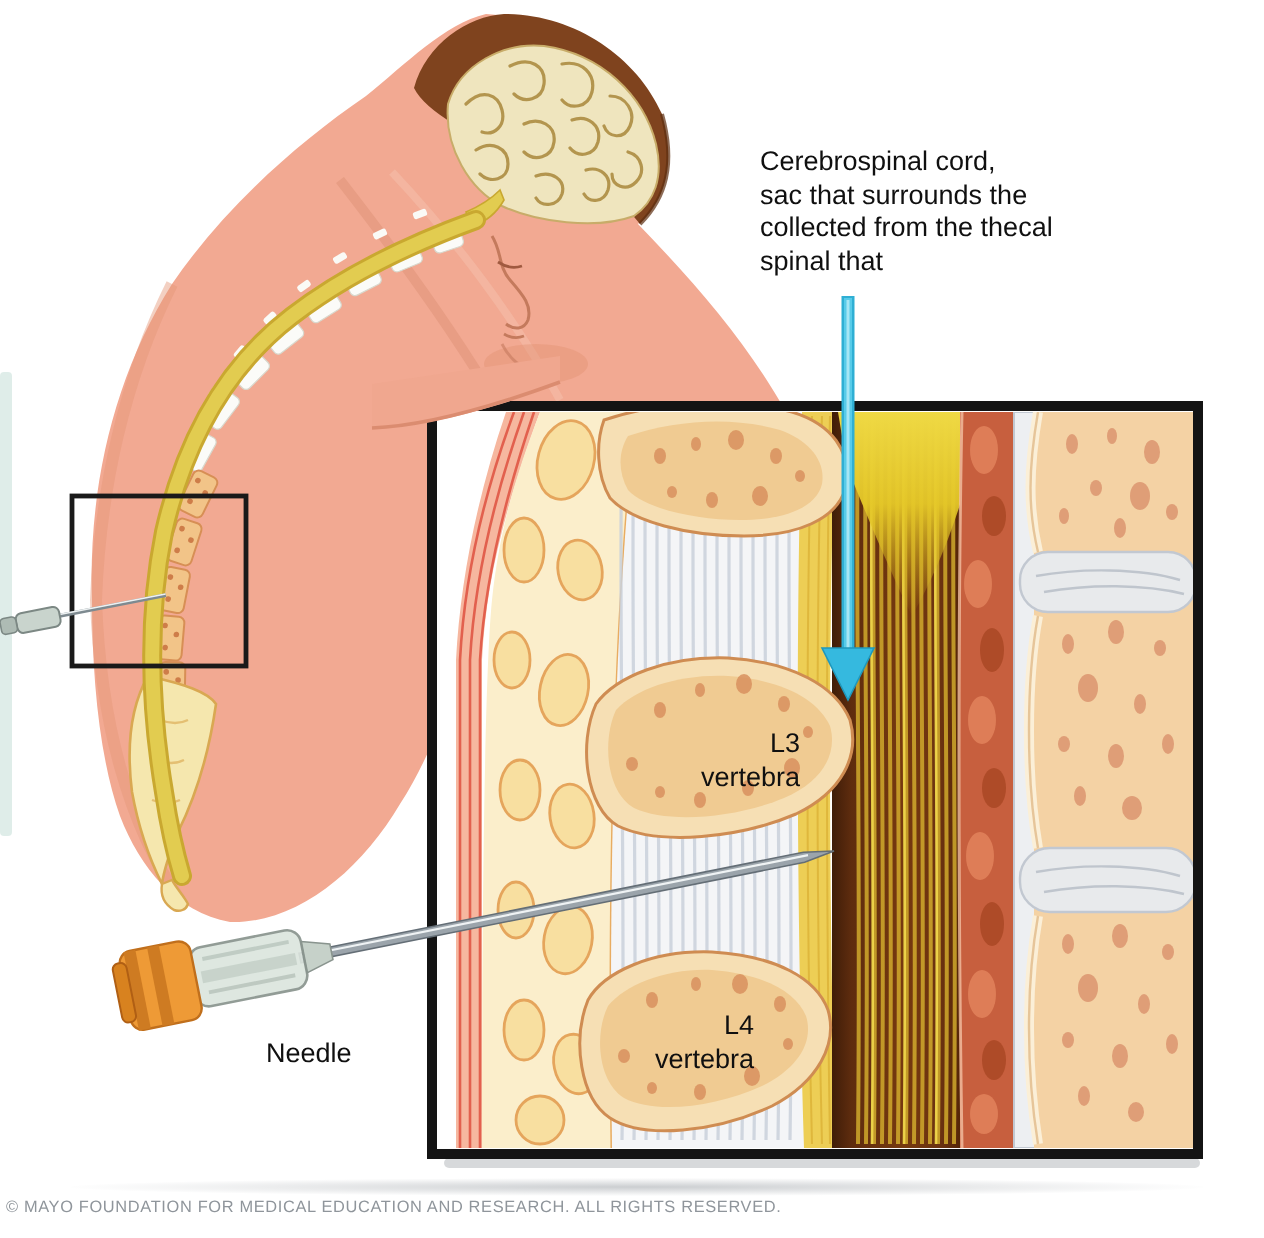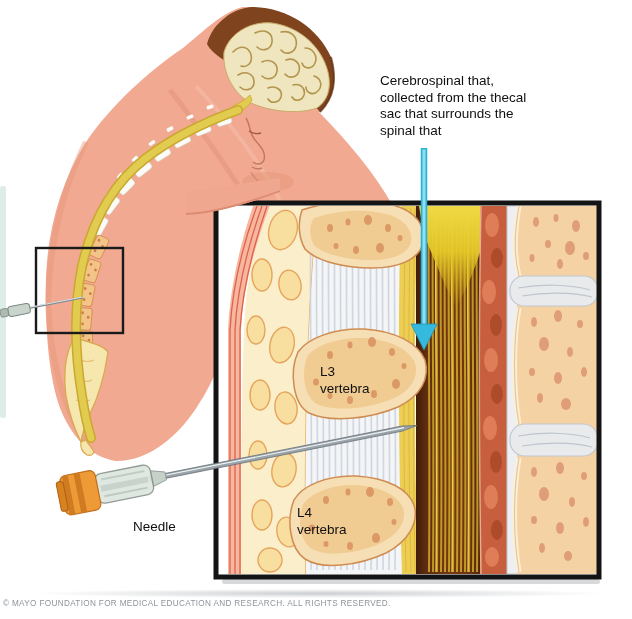--- a/index.html
+++ b/index.html
@@ -1,21 +1,21 @@
 <!DOCTYPE html>
 <html><head>
 <meta charset="utf-8">
 <style>
   html,body{margin:0;padding:0;background:#fff;}
   .stage{position:relative;width:632px;height:619px;background:#ffffff;overflow:hidden;
          font-family:"Liberation Sans",sans-serif;}
   .stage svg{position:absolute;left:0;top:0;}
   .lbl{position:absolute;color:#101010;font-size:13.5px;line-height:16.5px;}
   .csf-label{left:380px;top:73px;width:180px;}
-  .bone-label{text-align:left;}
+  .bone-label{text-align:right;}
   .l3-label{left:320px;top:364px;width:80px;}
   .l4-label{left:297px;top:505px;width:80px;}
   .needle-label{left:133px;top:519px;width:70px;}
   .floor-shadow{position:absolute;left:35px;top:589px;width:567px;height:9px;border-radius:50%;
     background:radial-gradient(ellipse at center, rgba(140,146,152,.45) 0%, rgba(140,146,152,0) 72%);}
   .footer{position:absolute;left:3px;top:599px;font-size:8.2px;letter-spacing:.33px;
     color:#8F959B;white-space:nowrap;}
   
   .vertW{fill:#FBFBF8;stroke:#D8D8CD;stroke-width:.6;}
   .tickW{fill:#FAFAF6;}
@@ -373,23 +373,23 @@
 
   <g>
     <line x1="424" y1="148" x2="424" y2="326" stroke="#2FAFD4" stroke-width="6.5"></line>
     <line x1="424" y1="149" x2="424" y2="325" stroke="#57CBE9" stroke-width="4"></line>
     <line x1="424" y1="150" x2="424" y2="324" stroke="#A5E6F5" stroke-width="1.5"></line>
     <polygon points="411,324 437,324 424,350" fill="#35B9DF" stroke="#1F98BC" stroke-width=".8"></polygon>
   </g>
 </svg>
 
 <div class="lbl csf-label">
-  <span style="display:block">Cerebrospinal that,</span>
+  <span style="display:block">Cerebrospinal cord,</span>
+  <span style="display:block">sac that surrounds the</span>
   <span style="display:block">collected from the thecal</span>
-  <span style="display:block">sac that surrounds the</span>
   <span style="display:block">spinal that</span>
 </div>
 
 <div class="lbl bone-label l3-label">
   <span style="display:block">L3</span>
   <span style="display:block">vertebra</span>
 </div>
 
 <div class="lbl bone-label l4-label">
   <span style="display:block">L4</span>

